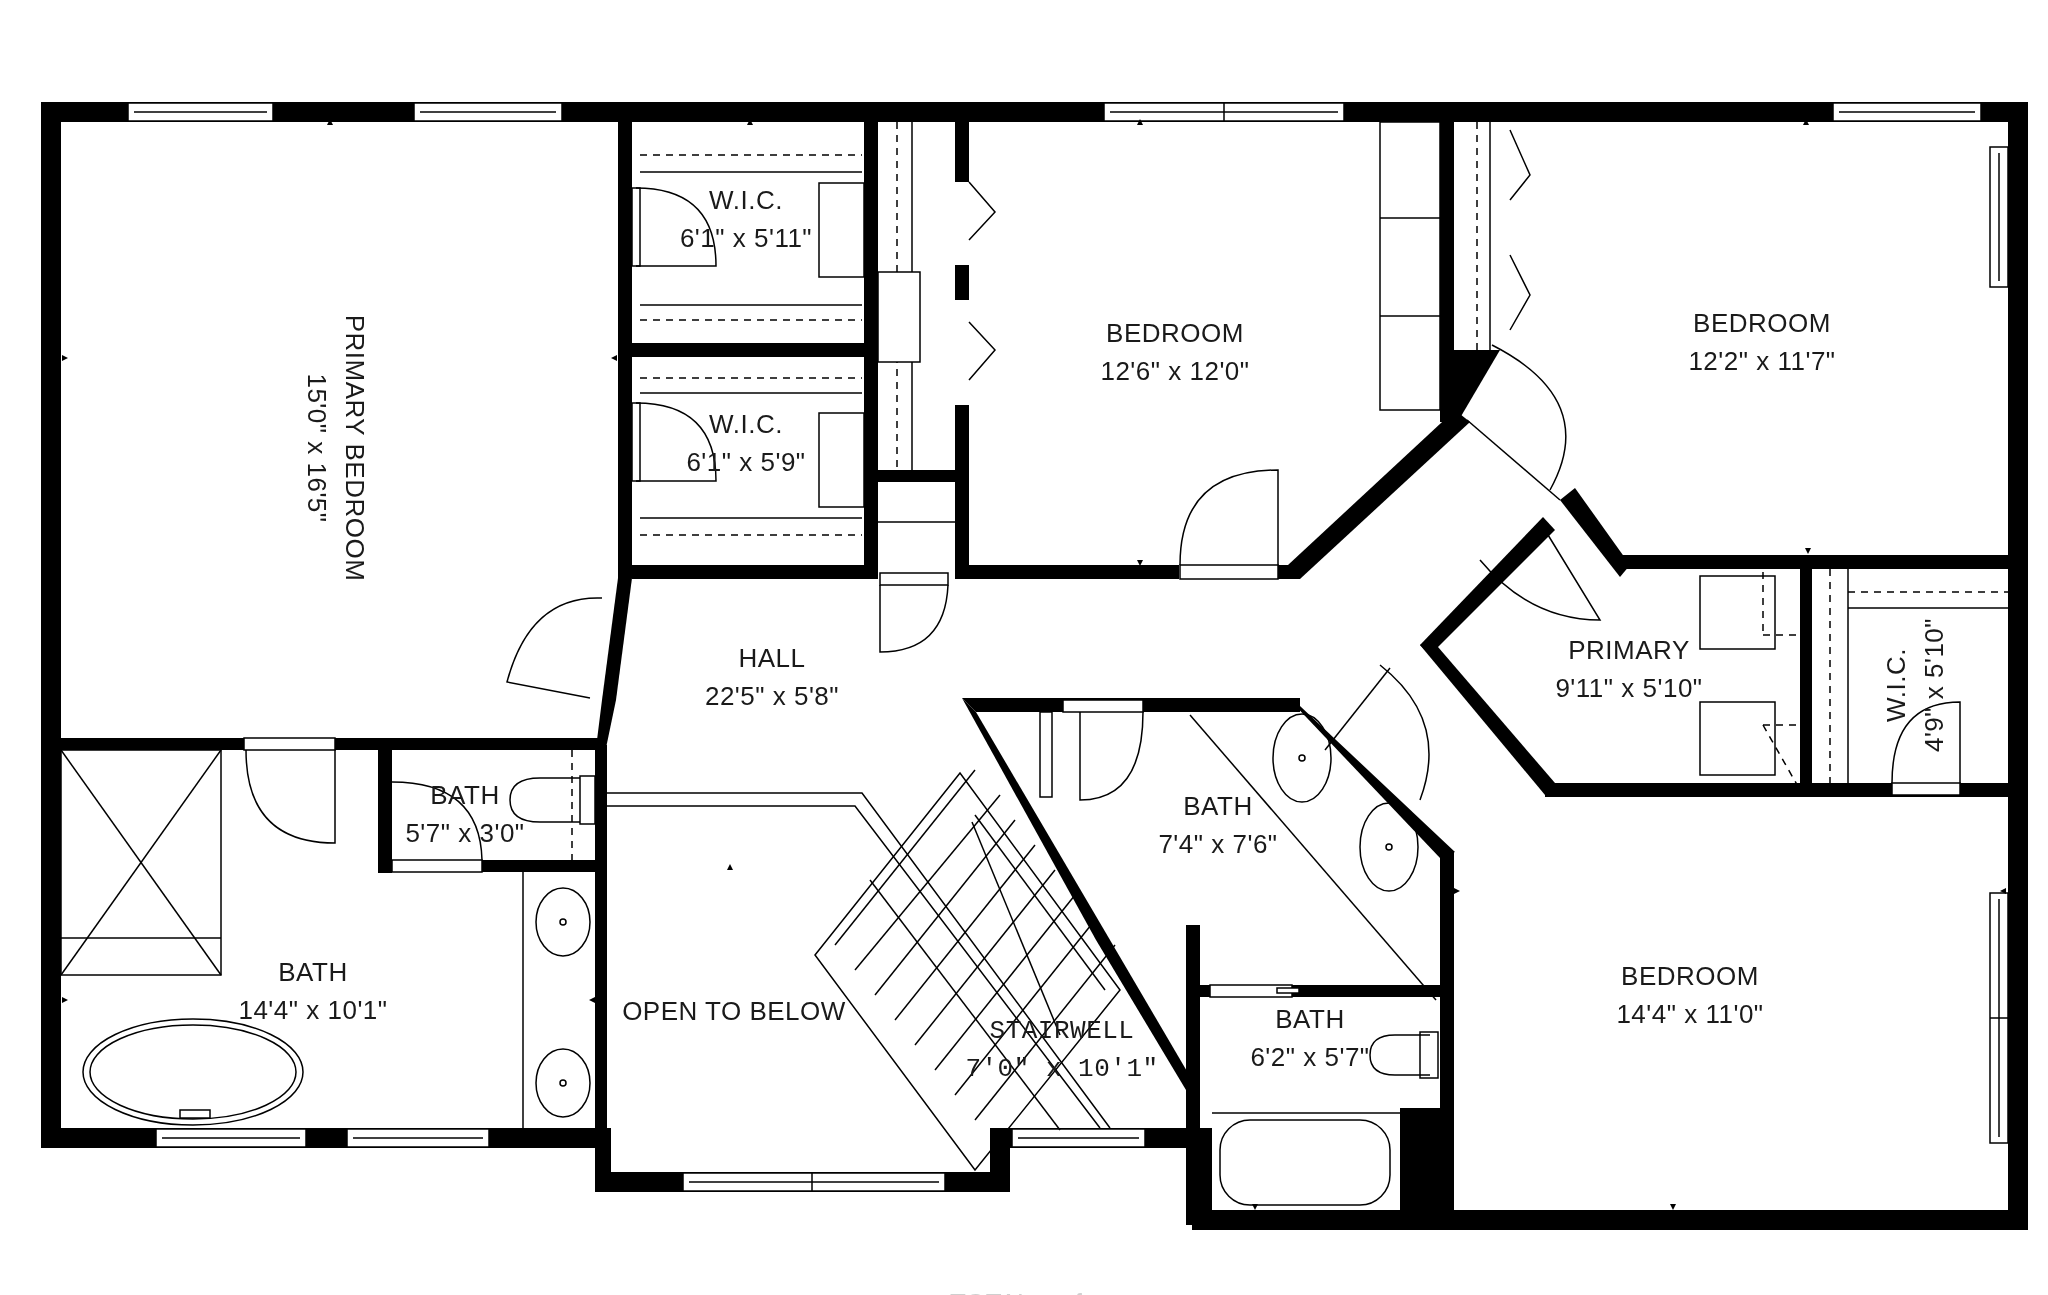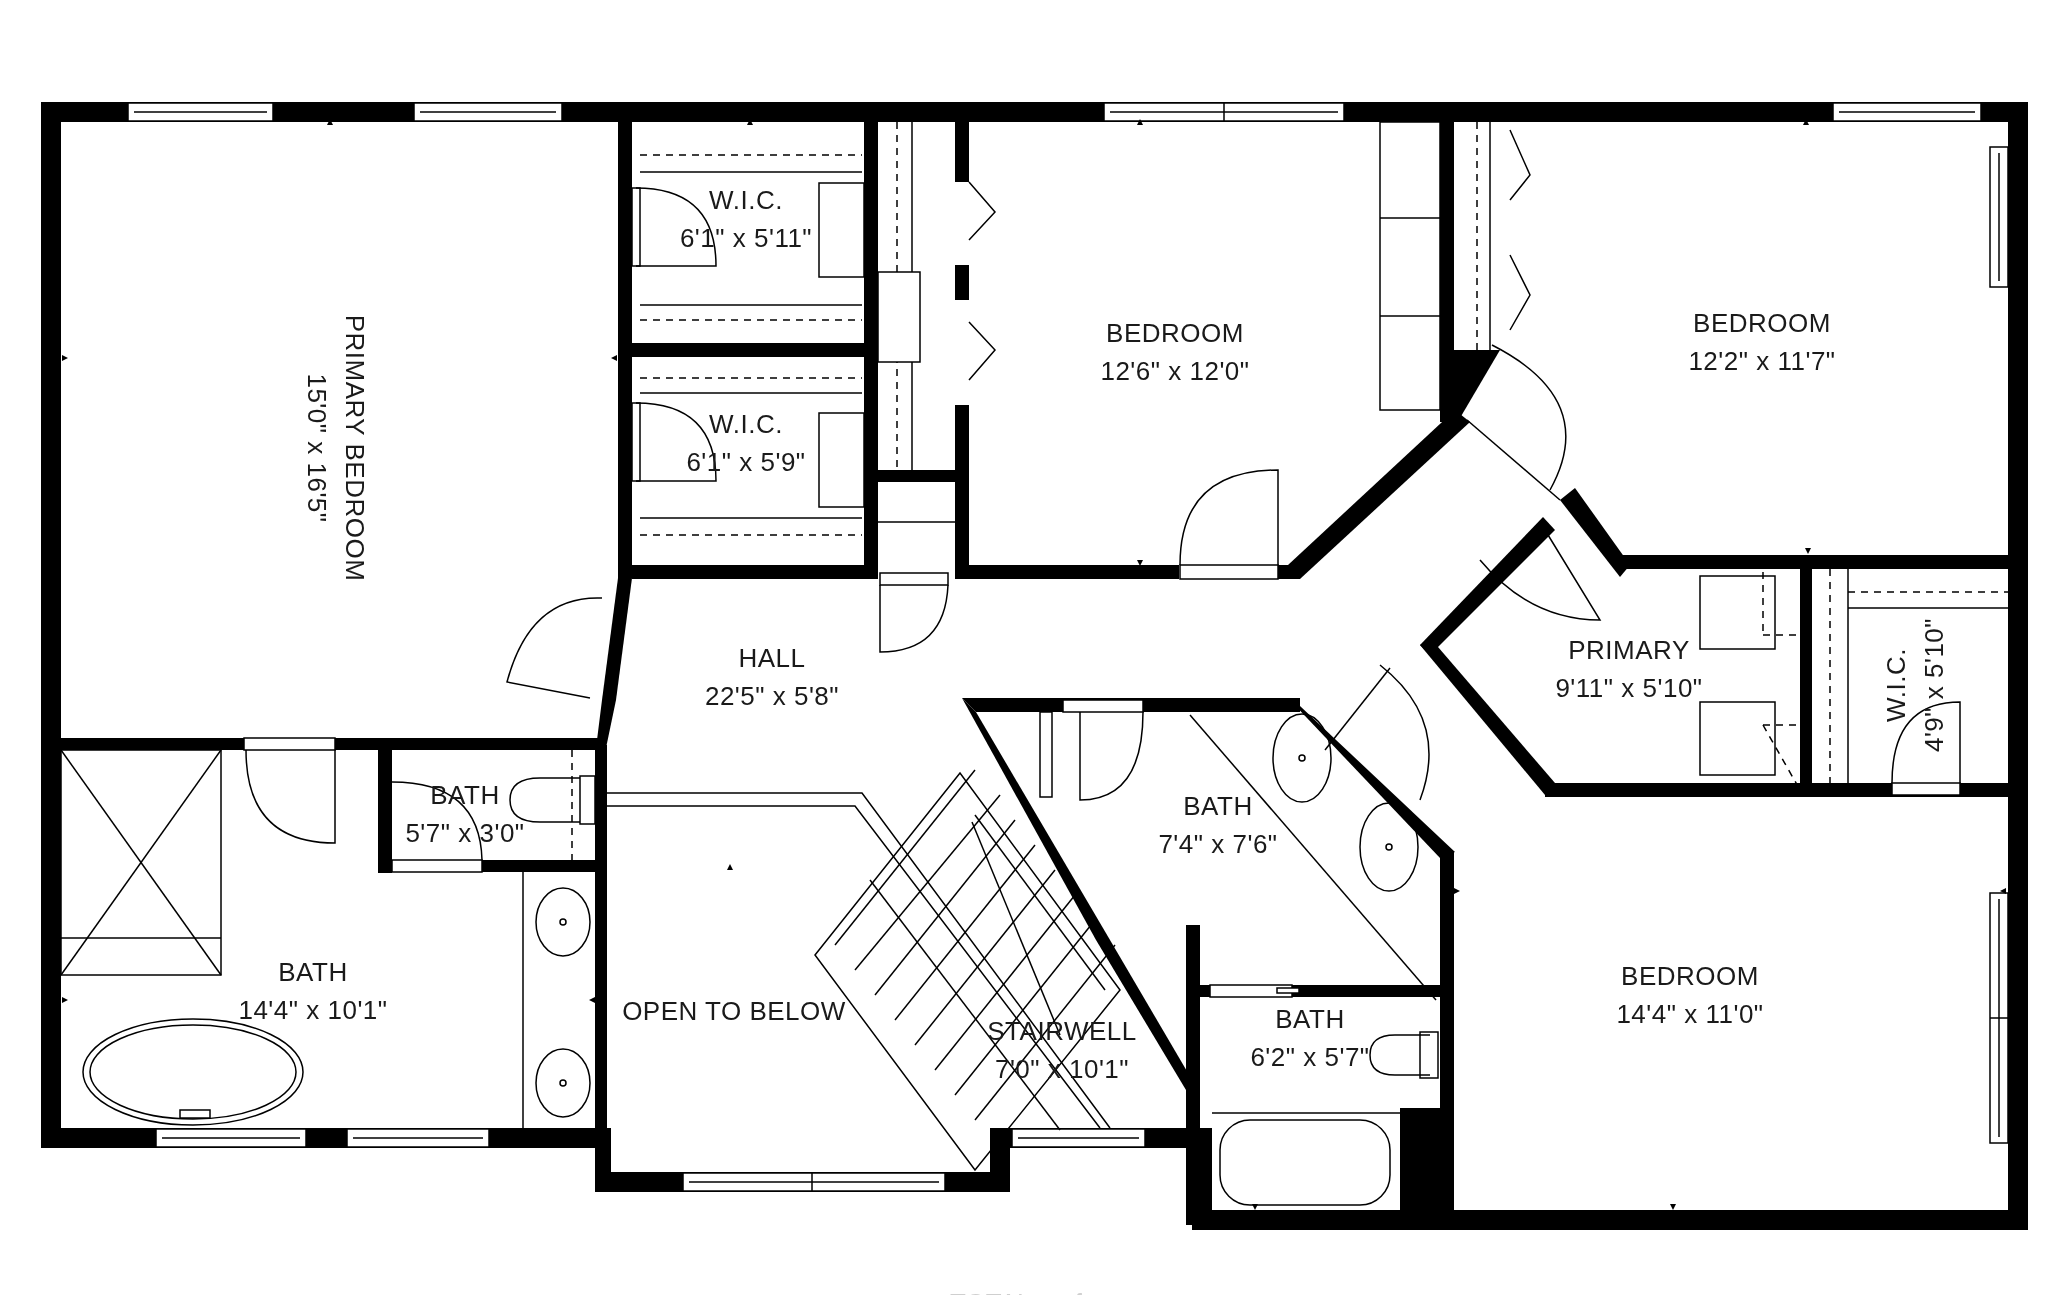--- a/index.html
+++ b/index.html
@@ -306,21 +306,21 @@
   <span class="name">BATH</span>
   <span class="dim">5'7" x 3'0"</span>
 </div>
 <div class="label" style="left:313px; top:991px;">
   <span class="name">BATH</span>
   <span class="dim">14'4" x 10'1"</span>
 </div>
 <div class="label" style="left:734px; top:1011px;">
   <span class="name">OPEN TO BELOW</span>
 </div>
-<div class="label" style="left:1062px; top:1050px;">
+<div class="label" style="left:1062px; top:1050px;font-family:Liberation Mono, monospace;">
   <span class="name">STAIRWELL</span>
   <span class="dim">7'0" x 10'1"</span>
 </div>
 <div class="label" style="left:1218px; top:825px;">
   <span class="name">BATH</span>
   <span class="dim">7'4" x 7'6"</span>
 </div>
 <div class="label" style="left:1310px; top:1038px;">
   <span class="name">BATH</span>
   <span class="dim">6'2" x 5'7"</span>

